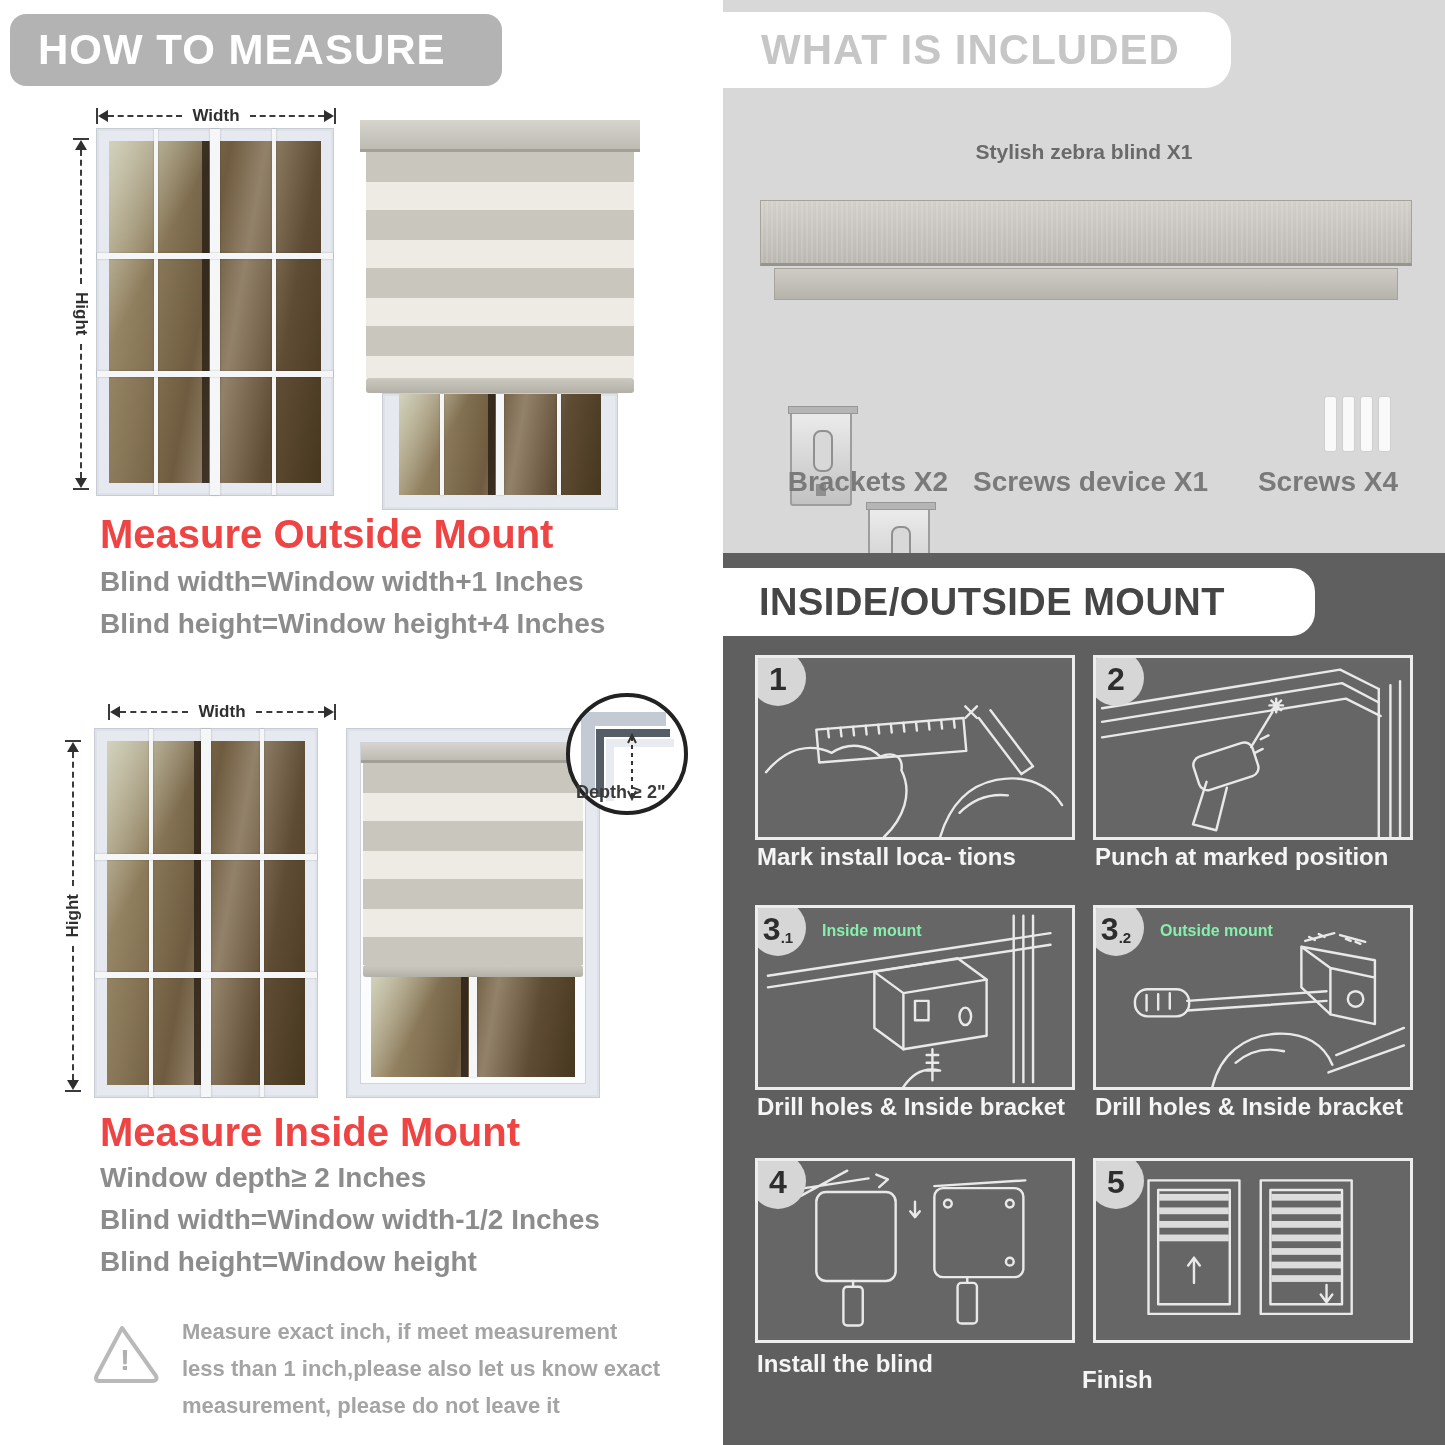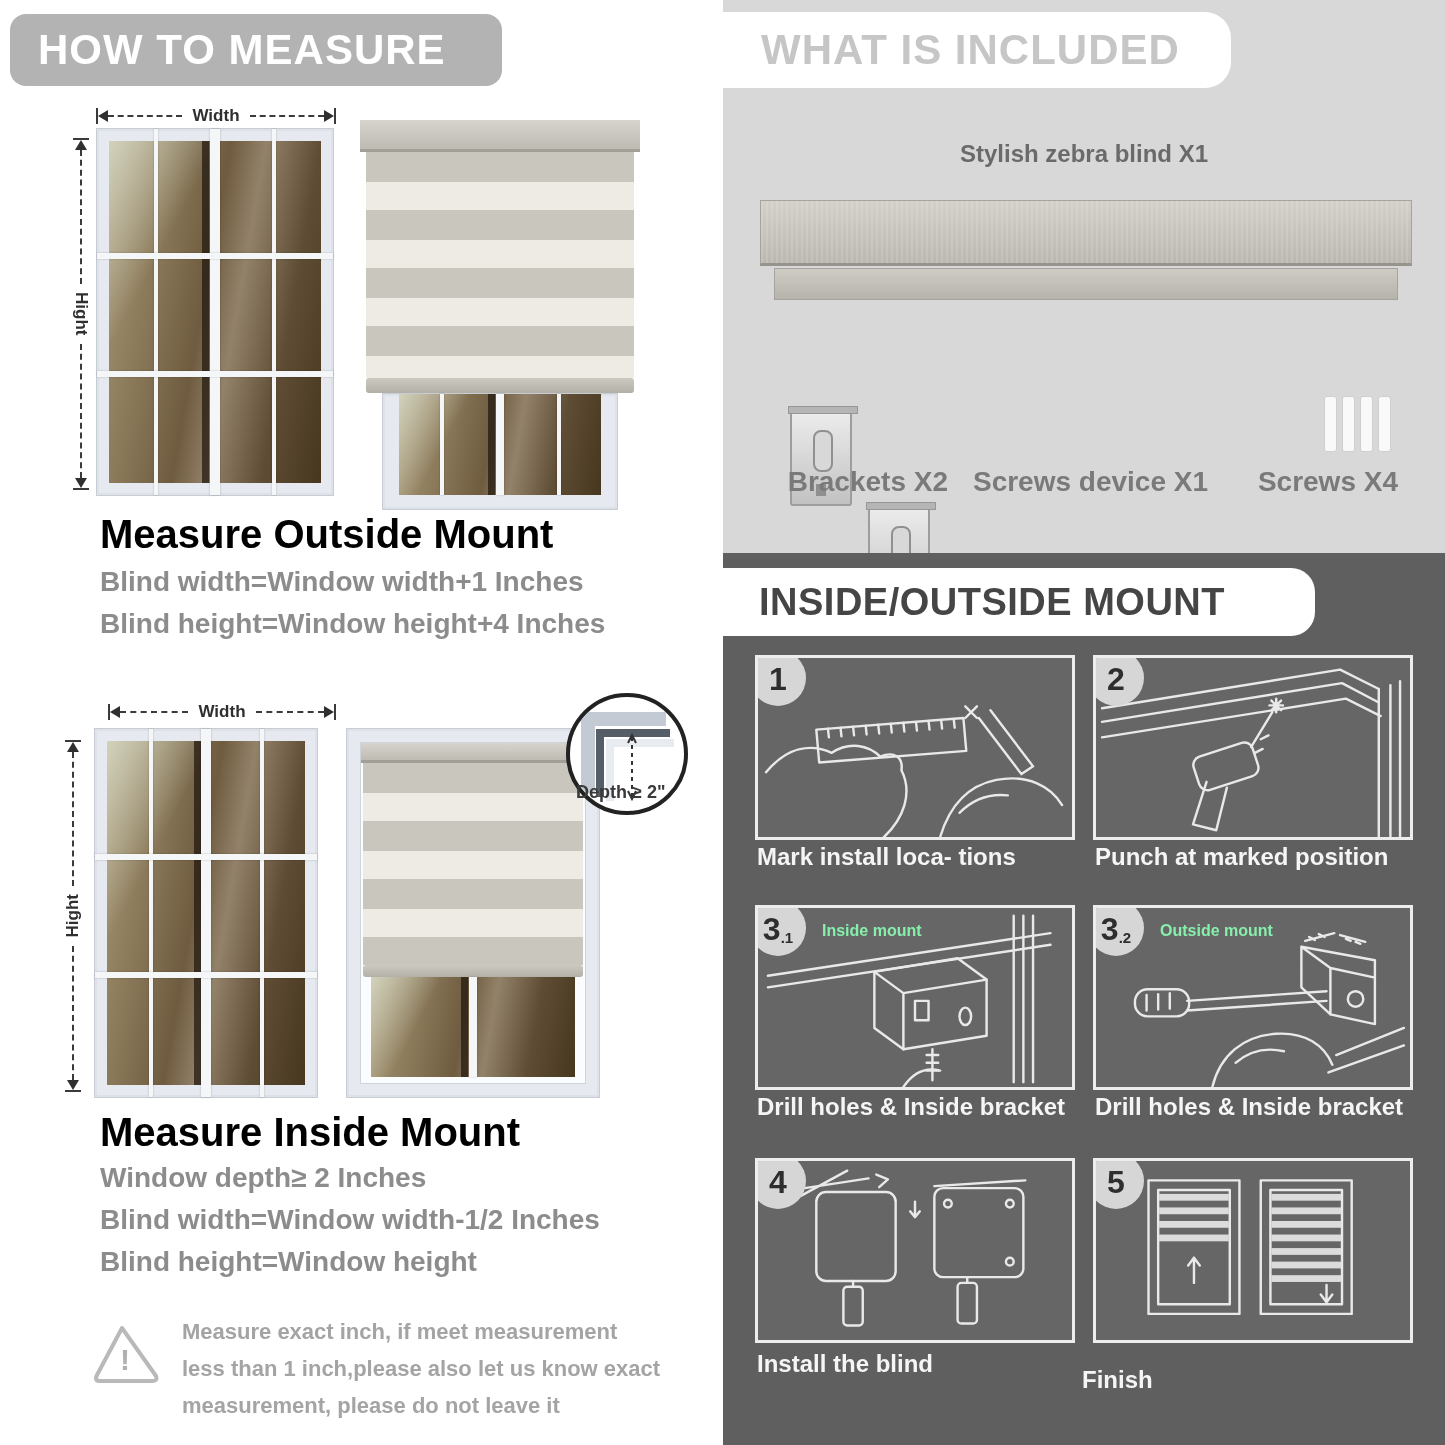--- a/index.html
+++ b/index.html
@@ -47,21 +47,21 @@
     content:""; position:absolute; top:0; bottom:0; left:44%; width:7px; background:rgba(35,26,16,.75);
   }
   .mull-v { position:absolute; top:0; bottom:0; background:#f4f6f8; box-shadow:0 0 2px rgba(0,0,0,.25); }
   .mull-h { position:absolute; left:0; right:0; background:#f4f6f8; box-shadow:0 0 2px rgba(0,0,0,.25); }
 
   
   .zebra { background:repeating-linear-gradient(to bottom,#c8c6bd 0 30px,#eeebe4 30px 58px); }
   .headrail { background:linear-gradient(#d6d4cd,#bdbbb2); border-bottom:3px solid #a29f96; }
   .botrail  { background:linear-gradient(#ccc9c1,#b2b0a7); border-radius:3px; }
 
-  .sec-head { font-size:40px; font-weight:bold; color:#000000; }
+  .sec-head { font-size:40px; font-weight:bold; color:#ef4444; }
   .sec-line { font-size:28px; font-weight:bold; color:#8c8c8c; }
 
   .warn-tri {
     width:68px; height:62px; position:relative;
   }
   .warn-text { font-size:22px; font-weight:600; color:#a4a4a4; line-height:37px; width:480px; }
 
   
   .depth-circle {
     left:566px; top:693px; width:122px; height:122px; border-radius:50%;
@@ -70,21 +70,21 @@
   .depth-lbl { left:576px; top:782px; width:120px; font-size:18px; font-weight:bold; color:#3a3a3a; }
 
   
   .panel-top { left:723px; top:0; width:722px; height:553px; background:#d8d8d8; }
   .inc-headband {
     left:723px; top:12px; width:508px; height:76px; background:#ffffff;
     border-radius:0 26px 26px 0;
     display:flex; align-items:center; padding-left:38px;
     color:#c6c6c6; font-size:42px; font-weight:bold; letter-spacing:1px;
   }
-  .inc-product { left:723px; top:140px; width:722px; text-align:center; font-size:24px; font-weight:bold; color:#6a6a6a; }
+  .inc-product { left:723px; top:140px; width:722px; text-align:center; font-size:21px; font-weight:bold; color:#6a6a6a; }
   .rail-main {
     left:760px; top:200px; width:652px; height:66px;
     background:
       repeating-linear-gradient(90deg, rgba(255,255,255,.12) 0 2px, rgba(0,0,0,0) 2px 5px),
       linear-gradient(#d2d0c9,#bab8b1);
     border:1px solid #a5a39b; border-bottom:3px solid #96948c;
   }
   .rail-sub {
     left:774px; top:268px; width:624px; height:32px;
     background:linear-gradient(#cfccc5,#b5b3ab); border:1px solid #a5a39b;

